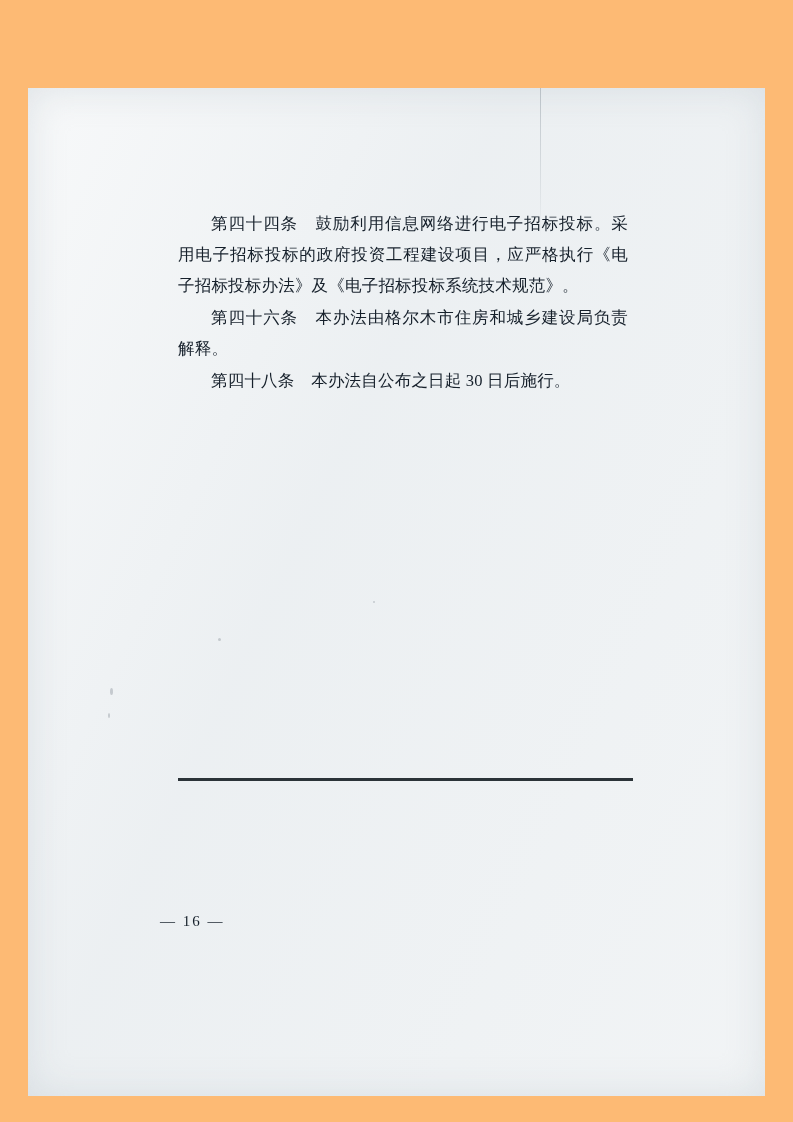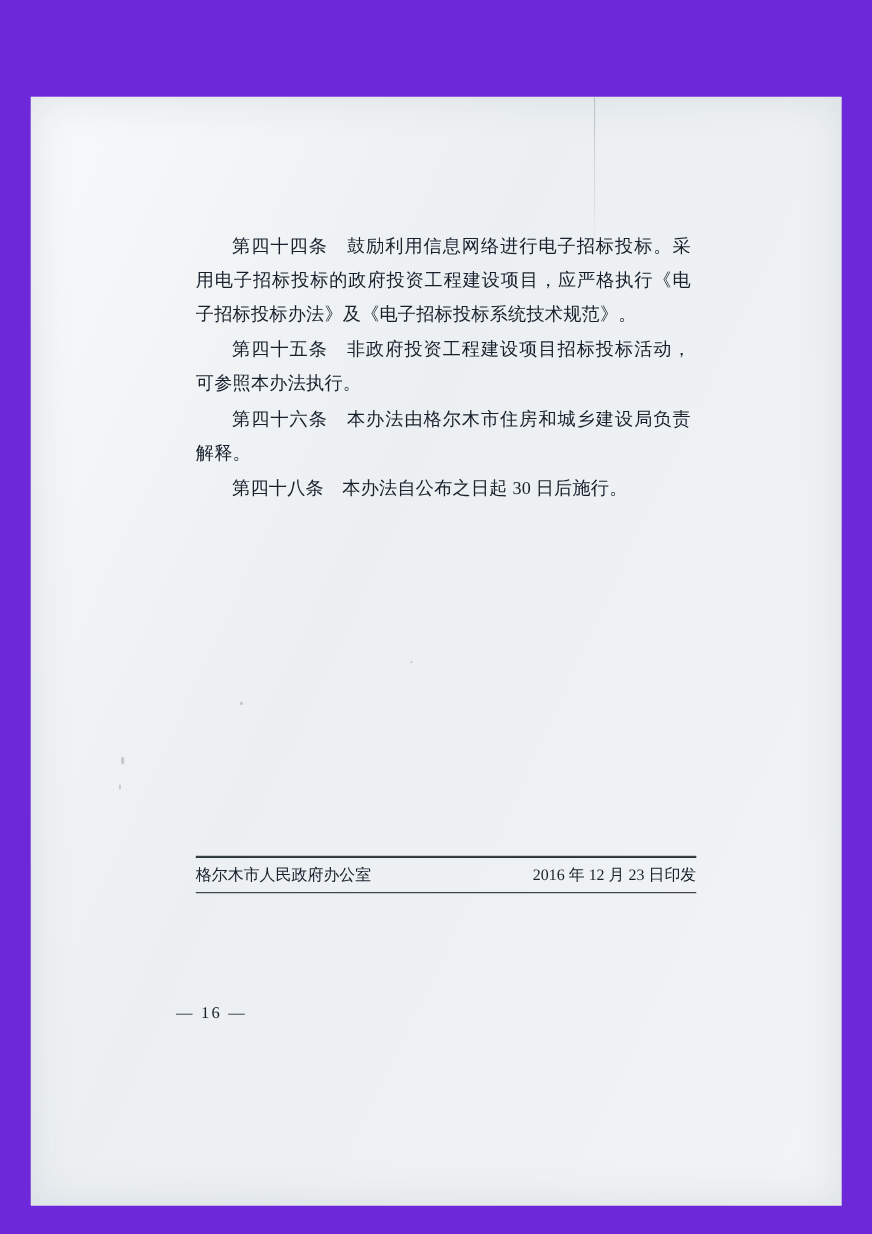--- a/index.html
+++ b/index.html
@@ -9,21 +9,21 @@
   }
   body {
     width: 793px;
     height: 1122px;
     font-family: "Liberation Serif", "DejaVu Serif", serif;
   }
   #page {
     position: relative;
     width: 793px;
     height: 1122px;
-    background: #6d28d9;
+    background: #fdba74;
     overflow: hidden;
   }
   
   #scan {
     position: absolute;
     left: 28px;
     top: 88px;
     width: 737px;
     height: 1008px;
     background: #eef1f3;
@@ -110,30 +110,25 @@
   <div id="scan">
 
     <div id="fold"></div>
     <span class="speck" style="left:190px;top:550px;width:3px;height:3px;"></span>
     <span class="speck" style="left:82px;top:600px;width:3px;height:7px;"></span>
     <span class="speck" style="left:80px;top:625px;width:2px;height:5px;"></span>
     <span class="speck" style="left:345px;top:513px;width:2px;height:2px;"></span>
 
     <div id="doc-body">
       <p class="para indent">第四十四条　鼓励利用信息网络进行电子招标投标。采用电子招标投标的政府投资工程建设项目，应严格执行《电子招标投标办法》及《电子招标投标系统技术规范》。</p>
-      <p class="para indent">第四十五条　非政府投资工程建设项目招标投标活动，可参照本办法执行。</p>
       <p class="para indent">第四十六条　本办法由格尔木市住房和城乡建设局负责解释。</p>
       <p class="para indent">第四十八条　本办法自公布之日起 30 日后施行。</p>
     </div>
 
     <div id="footer-block">
       <div class="rule"></div>
       <div class="rule thin"></div>
-      <div class="issuer-row">
-        <span>格尔木市人民政府办公室</span>
-        <span>2016 年 12 月 23 日印发</span>
-      </div>
       <div class="rule thin"></div>
     </div>
 
     <div id="page-number">— 16 —</div>
   </div>
 </div>
 
 </body></html>

